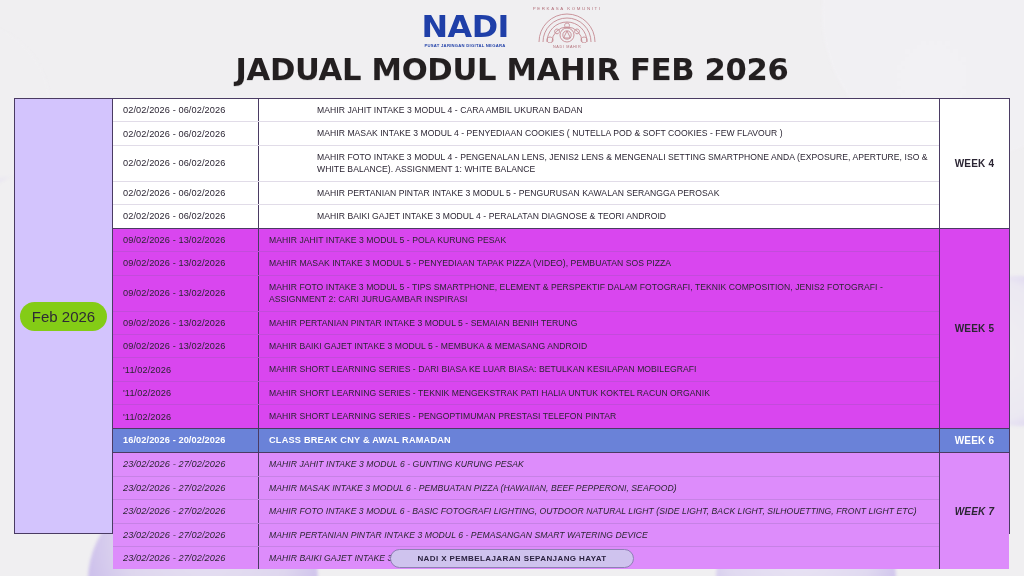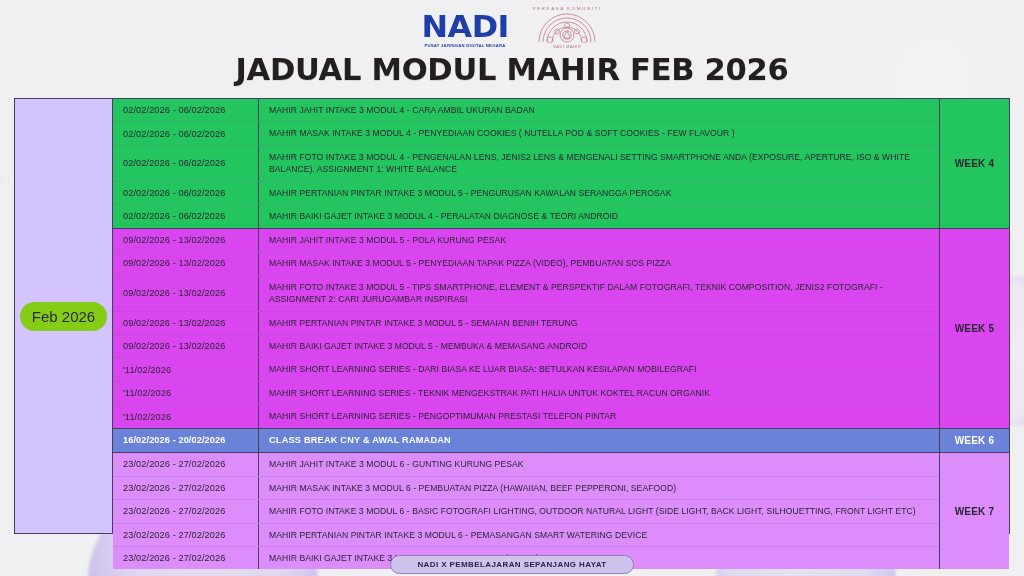--- a/index.html
+++ b/index.html
@@ -206,32 +206,32 @@
     display: flex;
     align-items: center;
     justify-content: center;
     font-size: 10px;
     font-weight: 700;
     color: #2b2533;
     letter-spacing: 0.2px;
   }
 
   
-  .w-w4 .row, .w-w4 .week-label { background: #22c55e; }
+  .w-w4 .row, .w-w4 .week-label { background: #ffffff; gap: 48px; }
   .w-w5 .row, .w-w5 .week-label { background: #d946ef; }
   .w-w6 .row, .w-w6 .week-label { background: #6a82d8; }
   .w-w6 .cell-date, .w-w6 .cell-desc, .w-w6 .week-label { color: #ffffff; font-weight: 700; }
   .w-w6 .cell-desc { font-size: 9.2px; letter-spacing: 0.2px; }
   .w-w7 .row, .w-w7 .week-label { background: #dd8cfb; }
 
   
   .footer {
     position: absolute;
     left: 0; right: 0;
-    bottom: 2px;
+    bottom: 8px;
     display: flex;
     justify-content: center;
     z-index: 3;
   }
   .footer-pill {
     background: #cfc3ee;
     border: 1px solid #8e80b5;
     border-radius: 14px;
     padding: 4px 26px;
     font-size: 8px;
@@ -349,21 +349,21 @@
       </div>
       <div class="week-block w-w6" style="flex: 1 1 0px; text-align: center;">
         <div class="week-rows">
           <div class="row">
             <div class="cell-date">16/02/2026 - 20/02/2026</div>
             <div class="cell-desc">CLASS BREAK CNY &amp; AWAL RAMADAN</div>
           </div>
         </div>
         <div class="week-label">WEEK 6</div>
       </div>
-      <div class="week-block w-w7" style="flex: 5 1 0px;">
+      <div class="week-block w-w7" style="flex: 5 1 0px; font-style: italic;">
         <div class="week-rows">
           <div class="row">
             <div class="cell-date">23/02/2026 - 27/02/2026</div>
             <div class="cell-desc">MAHIR JAHIT INTAKE 3 MODUL 6 - GUNTING KURUNG PESAK</div>
           </div>
           <div class="row">
             <div class="cell-date">23/02/2026 - 27/02/2026</div>
             <div class="cell-desc">MAHIR MASAK INTAKE 3 MODUL 6 - PEMBUATAN PIZZA (HAWAIIAN, BEEF PEPPERONI, SEAFOOD)</div>
           </div>
           <div class="row">

